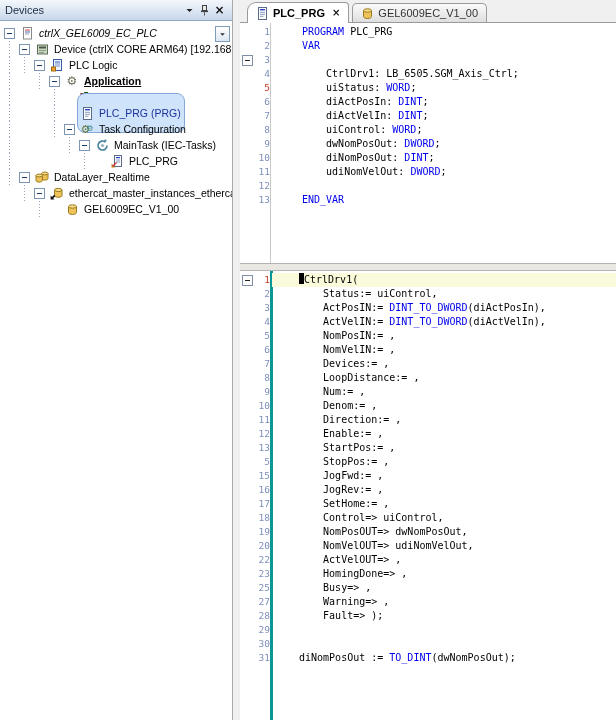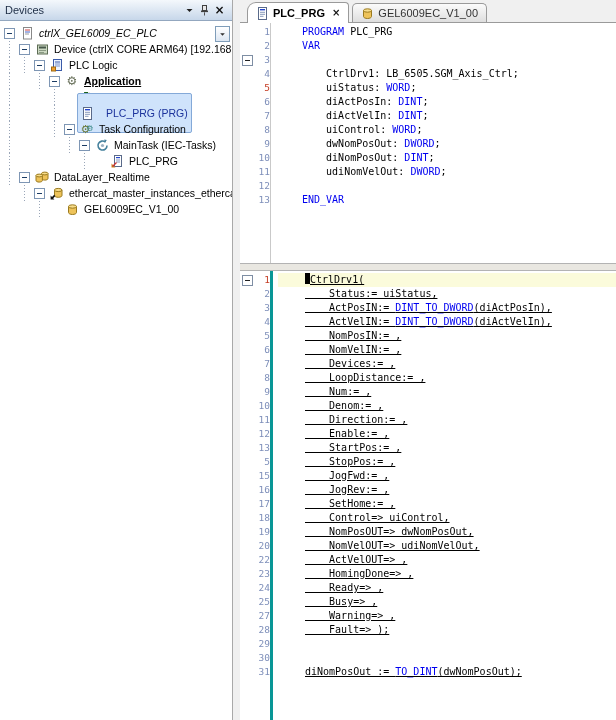--- a/index.html
+++ b/index.html
@@ -24,21 +24,21 @@
     background-size:1px 100%;background-position:5px 0;background-repeat:no-repeat;}
   .expander{width:9px;height:9px;flex:none;margin-right:4px;border:1px solid #7e96b4;background:#fff;
     position:relative;box-sizing:content-box;}
   .expander::after{content:"";position:absolute;left:2px;top:4px;width:5px;height:1px;background:#1c3c64;}
   .no-exp{width:15px;flex:none;}
   .tree-icon{width:16px;height:14px;flex:none;margin-right:2px;display:flex;align-items:center;justify-content:center;}
   .tree-label{padding:0 2px;}
   .tree-row.bold .tree-label{font-weight:bold;text-decoration:underline;}
   .tree-row.italic .tree-label{font-style:italic;}
   .selwrap{display:flex;align-items:center;background:var(--sel-bg,#cfe3fb);border:1px solid #84a9d8;
-    border-radius:2px;padding:12px 1px;margin-left:-2px;gap:7px;}
+    border-radius:8px;padding:12px 1px;margin-left:-2px;}
   .selwrap .tree-label{color:#1c339c;}
   .combo{position:absolute;right:2px;top:1px;width:13px;height:14px;border:1px solid #7f9db9;
     background:linear-gradient(#fff,#dce6f2);display:flex;align-items:center;justify-content:center;}
 
   
   #editor-pane{position:absolute;left:240px;top:0;width:376px;height:720px;display:flex;
     flex-direction:column;background:#f0f0f0;}
   #tab-bar{height:22px;flex:none;display:flex;align-items:flex-end;padding-left:7px;
     border-bottom:1px solid #9a9a9a;background:#f0f0f0;}
   .tab{height:18px;display:flex;align-items:center;padding:0 8px;margin-right:3px;
@@ -58,21 +58,21 @@
 
   .code-row{display:flex;height:14px;line-height:14px;position:relative;}
   .fold-cell{width:14px;flex:none;position:relative;}
   .foldbox{position:absolute;left:2px;top:2px;width:9px;height:9px;border:1px solid #7e8ea4;background:#fff;box-sizing:content-box;}
   .foldbox::after{content:"";position:absolute;left:2px;top:4px;width:5px;height:1px;background:#222;}
   .num-cell{width:16px;flex:none;text-align:right;font:9.5px/14px "DejaVu Sans Mono",monospace;
     color:var(--lnum,#7e8fba);}
   .num-cell.cur{color:var(--lnum-cur,#c53b22);}
   .code-cell{flex:1;font:10px/14px "DejaVu Sans Mono",monospace;white-space:pre;color:#000;overflow:hidden;}
   #decl-editor .code-cell{margin-left:1px;padding-left:31px;}
-  #body-editor .code-cell{margin-left:8px;padding-left:27px;text-decoration:underline;}
+  #body-editor .code-cell{margin-left:2px;padding-left:27px;}
   .code-cell.curline{background:var(--curline,#fbfbdb);}
   .kw{color:var(--kw,#0000f0);}
   .caret{display:inline-block;width:5px;height:11px;background:#000;vertical-align:-1px;}
 </style>
 </head>
 <body>
 
 <div id="app">
 
   <div id="devices-panel">
@@ -387,21 +387,21 @@
         <div class="code-row">
           <span class="fold-cell">
             <span class="foldbox"></span>
           </span>
           <span class="num-cell cur">1</span>
           <span class="code-cell curline"><span class="caret"></span>CtrlDrv1(</span>
         </div>
         <div class="code-row">
           <span class="fold-cell"></span>
           <span class="num-cell">2</span>
-          <span class="code-cell">    Status:= uiStatus,</span>
+          <span class="code-cell">    Status:= uiControl,</span>
         </div>
         <div class="code-row">
           <span class="fold-cell"></span>
           <span class="num-cell">3</span>
           <span class="code-cell">    ActPosIN:= <span class="kw">DINT_TO_DWORD</span>(diActPosIn),</span>
         </div>
         <div class="code-row">
           <span class="fold-cell"></span>
           <span class="num-cell">4</span>
           <span class="code-cell">    ActVelIN:= <span class="kw">DINT_TO_DWORD</span>(diActVelIn),</span>
@@ -491,25 +491,20 @@
           <span class="num-cell">22</span>
           <span class="code-cell">    ActVelOUT=&gt; ,</span>
         </div>
         <div class="code-row">
           <span class="fold-cell"></span>
           <span class="num-cell">23</span>
           <span class="code-cell">    HomingDone=&gt; ,</span>
         </div>
         <div class="code-row">
           <span class="fold-cell"></span>
-          <span class="num-cell">24</span>
-          <span class="code-cell">    Ready=&gt; ,</span>
-        </div>
-        <div class="code-row">
-          <span class="fold-cell"></span>
           <span class="num-cell">25</span>
           <span class="code-cell">    Busy=&gt; ,</span>
         </div>
         <div class="code-row">
           <span class="fold-cell"></span>
           <span class="num-cell">27</span>
           <span class="code-cell">    Warning=&gt; ,</span>
         </div>
         <div class="code-row">
           <span class="fold-cell"></span>

